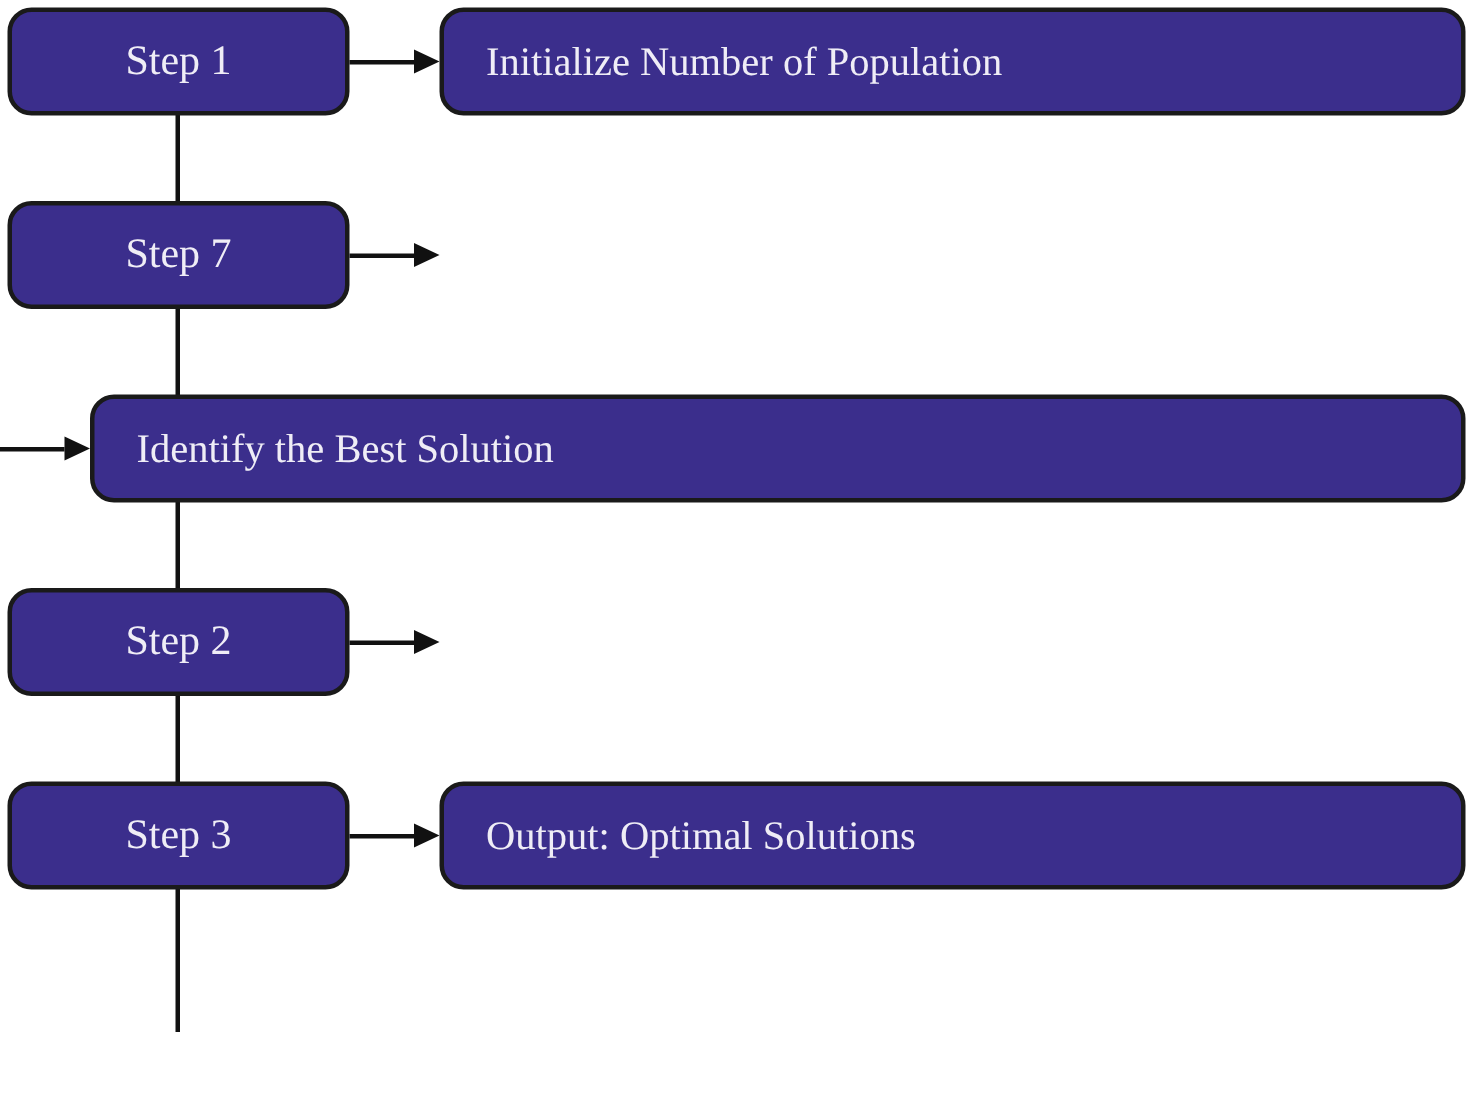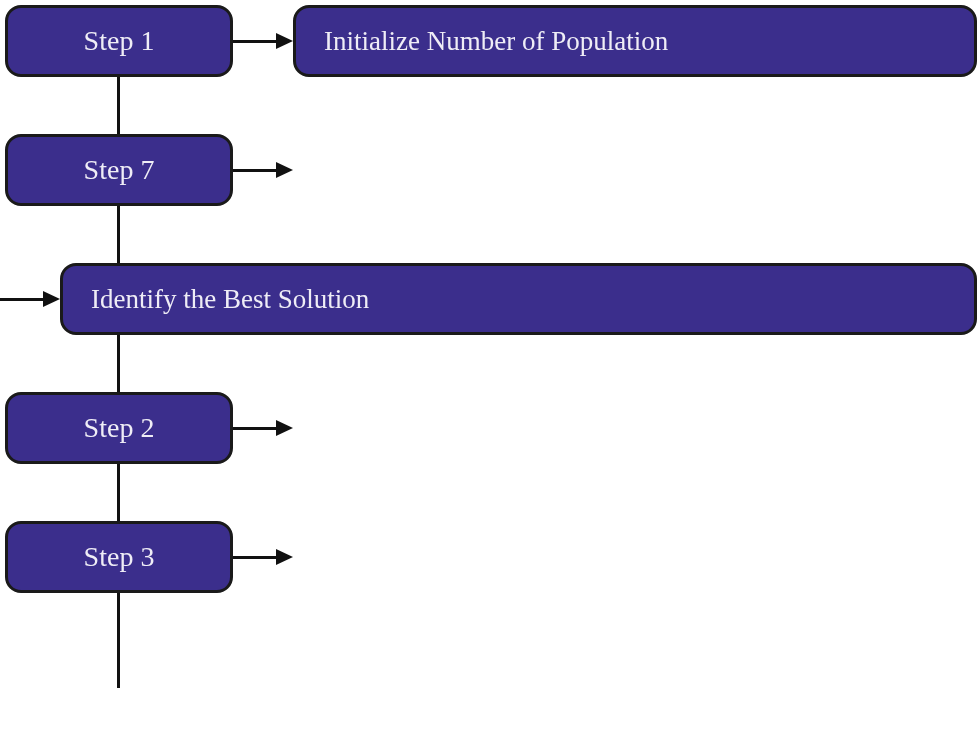--- a/index.html
+++ b/index.html
@@ -145,16 +145,19 @@
     </div>
 
     <div class="row">
       <div class="step-box">
         <span>Step 3</span>
       </div>
       <div class="arrow">
         <div class="arrow-line"></div>
         <div class="arrow-head"></div>
       </div>
+      <div class="desc-box">
+        <span>Output: Optimal Solutions</span>
+      </div>
     </div>
 
   </div>
 </div>
 
 </body></html>

